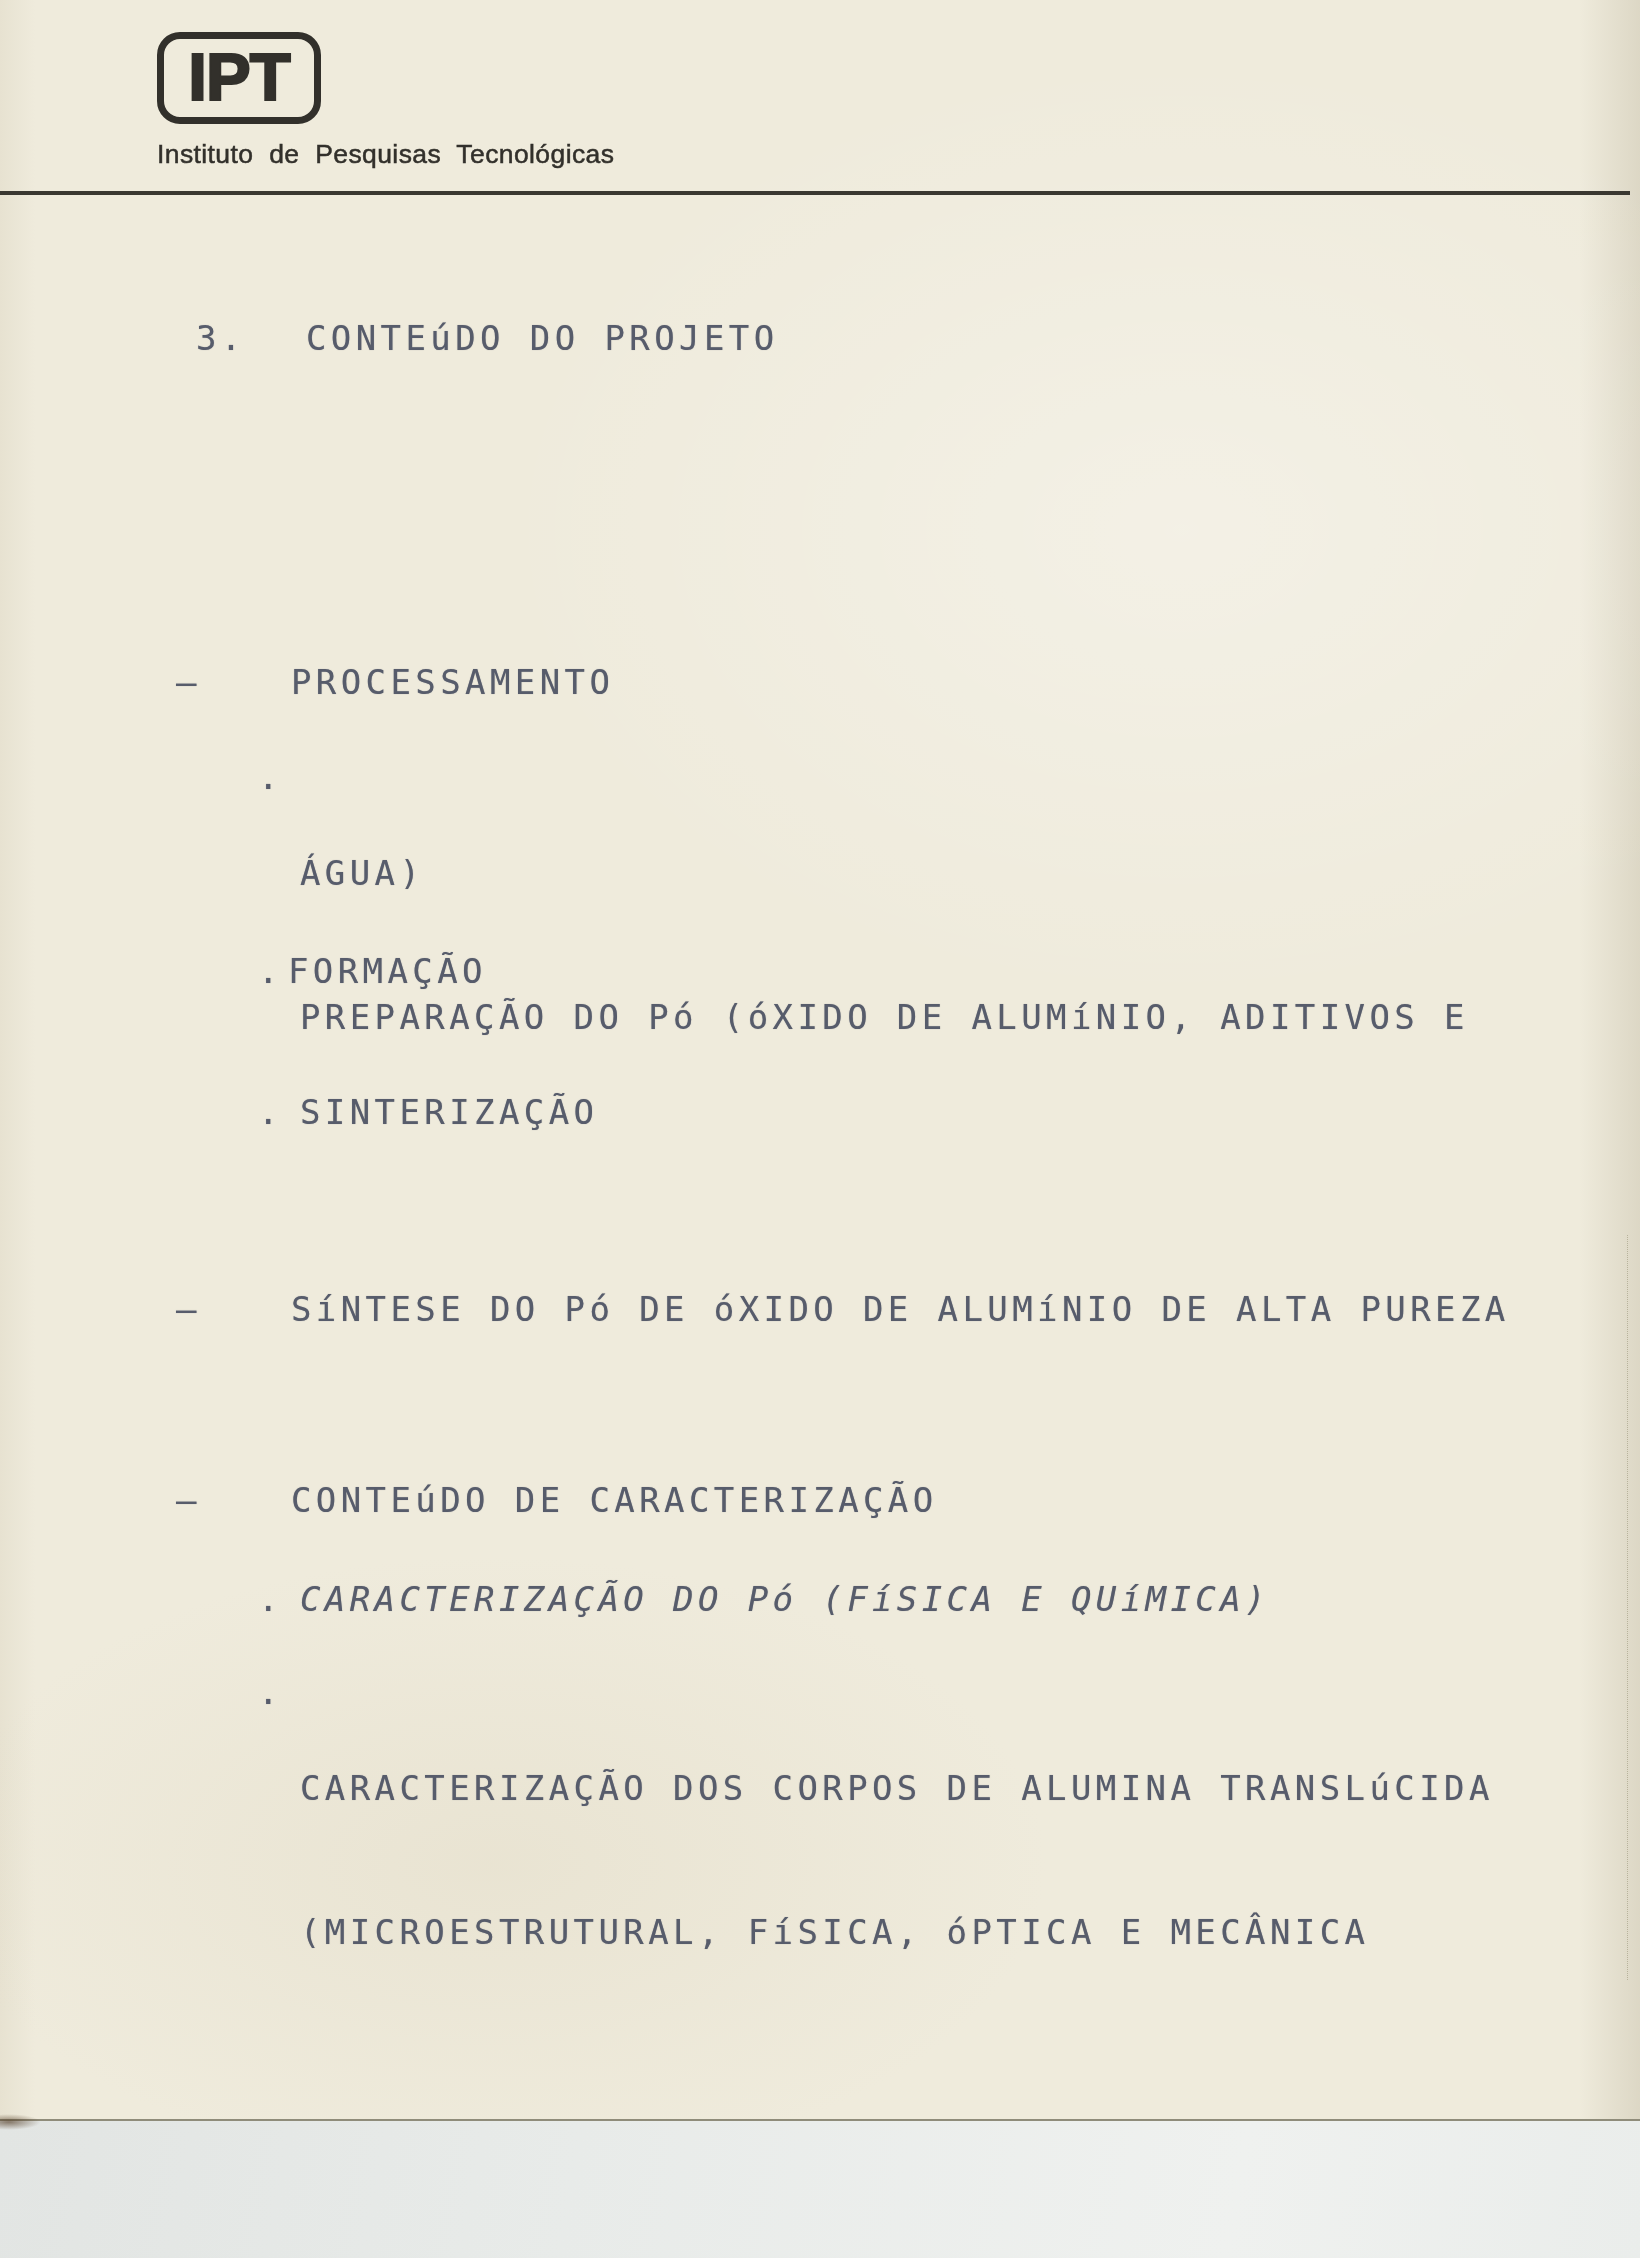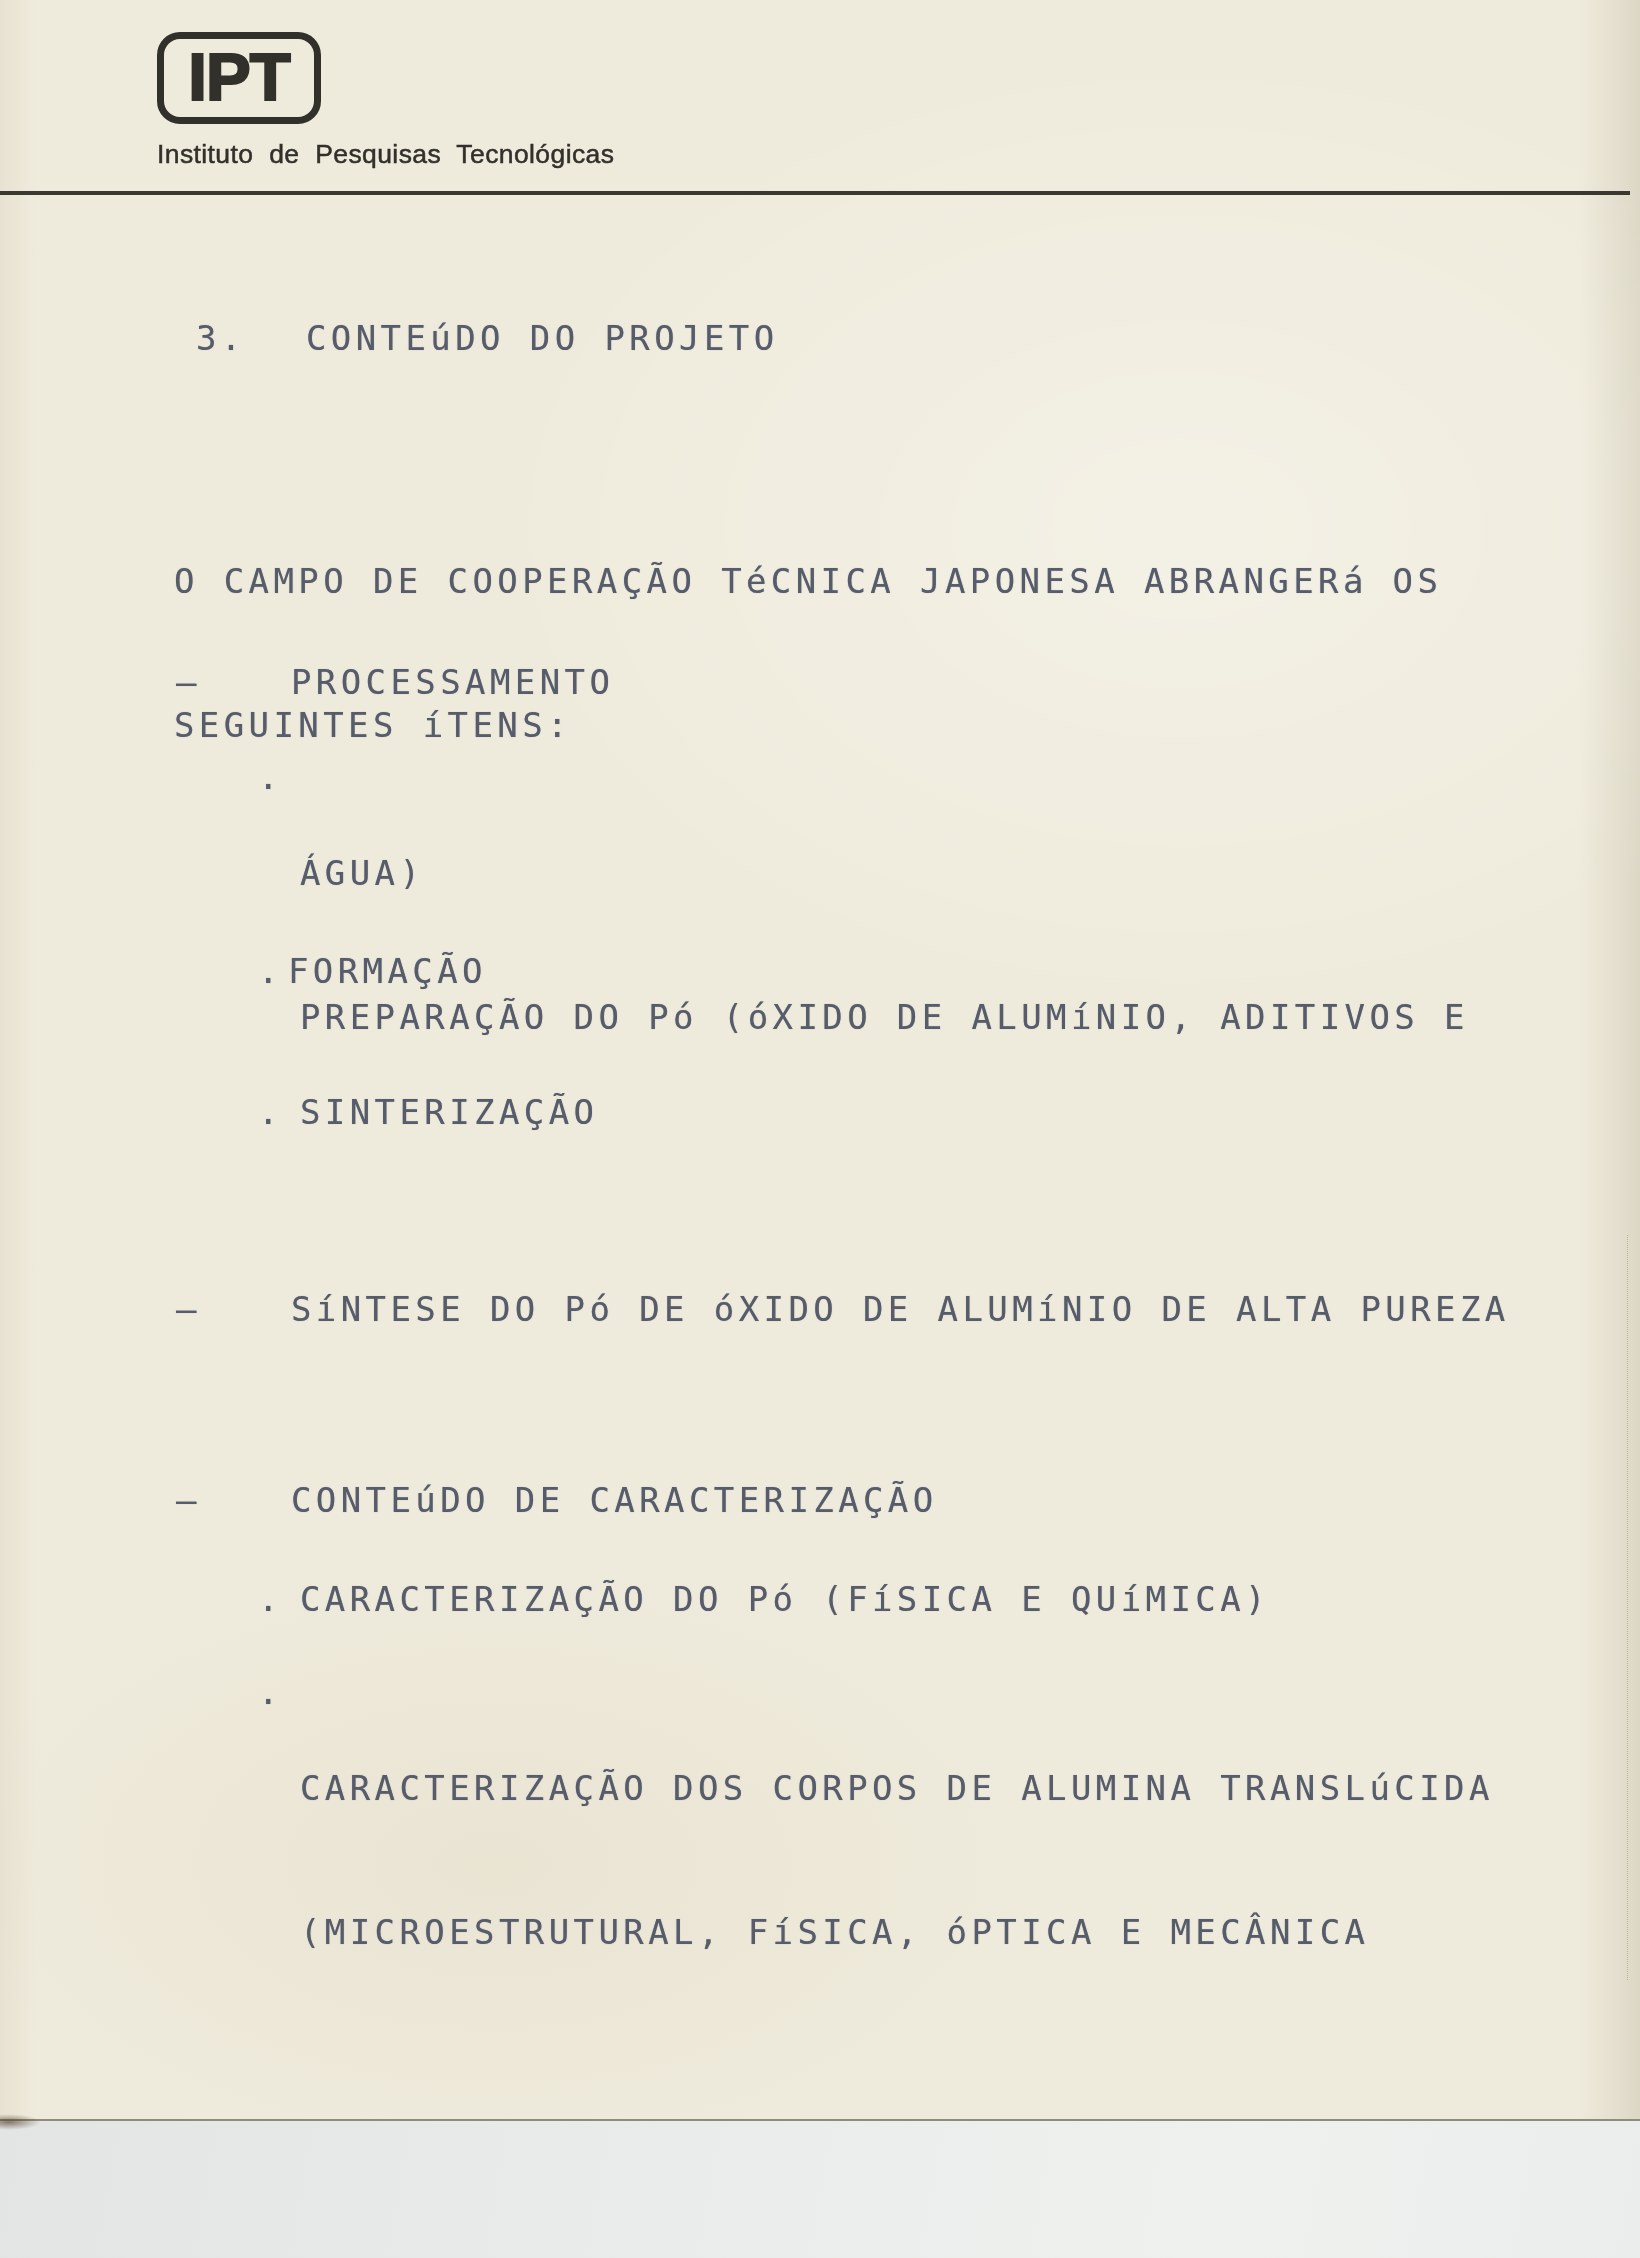--- a/index.html
+++ b/index.html
@@ -84,24 +84,20 @@
 
     <div class="logo-box">
       <span class="logo-text">IPT</span>
     </div>
     <div class="org-name">Instituto de Pesquisas Tecnológicas</div>
     <div class="rule"></div>
 
     <div class="tw" style="left:196px;top:314px;">3.</div>
     <div class="tw" style="left:306px;top:314px;">CONTEúDO DO PROJETO</div>
 
-    <div class="tw" style="left:174px;top:461px;">
-      <div>O CAMPO DE COOPERAÇÃO TéCNICA JAPONESA ABRANGERá OS</div>
-      <div>SEGUINTES íTENS:</div>
-    </div>
 
     <div class="tw" style="left:176px;top:658px;">—</div>
     <div class="tw" style="left:291px;top:658px;">PROCESSAMENTO</div>
 
     <div class="tw" style="left:258px;top:753px;">.</div>
     <div class="tw" style="left:300px;top:753px;">
       <div>ÁGUA)</div>
       <div>PREPARAÇÃO DO Pó (óXIDO DE ALUMíNIO, ADITIVOS E</div>
     </div>
 
@@ -111,21 +107,21 @@
     <div class="tw" style="left:258px;top:1088px;">.</div>
     <div class="tw" style="left:300px;top:1088px;">SINTERIZAÇÃO</div>
 
     <div class="tw" style="left:176px;top:1285px;">—</div>
     <div class="tw" style="left:291px;top:1285px;">SíNTESE DO Pó DE óXIDO DE ALUMíNIO DE ALTA PUREZA</div>
 
     <div class="tw" style="left:176px;top:1476px;">—</div>
     <div class="tw" style="left:291px;top:1476px;">CONTEúDO DE CARACTERIZAÇÃO</div>
 
     <div class="tw" style="left:258px;top:1575px;">.</div>
-    <div class="tw" style="left:300px;top:1575px;">CARACTERIZAÇÃO DO Pó (FíSICA E QUíMICA)</div>
+    <div class="tw" style="left:300px;top:1575px;font-style:italic;">CARACTERIZAÇÃO DO Pó (FíSICA E QUíMICA)</div>
 
     <div class="tw" style="left:258px;top:1668px;">.</div>
     <div class="tw" style="left:300px;top:1668px;">
       <div>CARACTERIZAÇÃO DOS CORPOS DE ALUMINA TRANSLúCIDA</div>
       <div>(MICROESTRUTURAL, FíSICA, óPTICA E MECÂNICA</div>
     </div>
 
     <div class="paper-edge-right"></div>
   </div>
 

